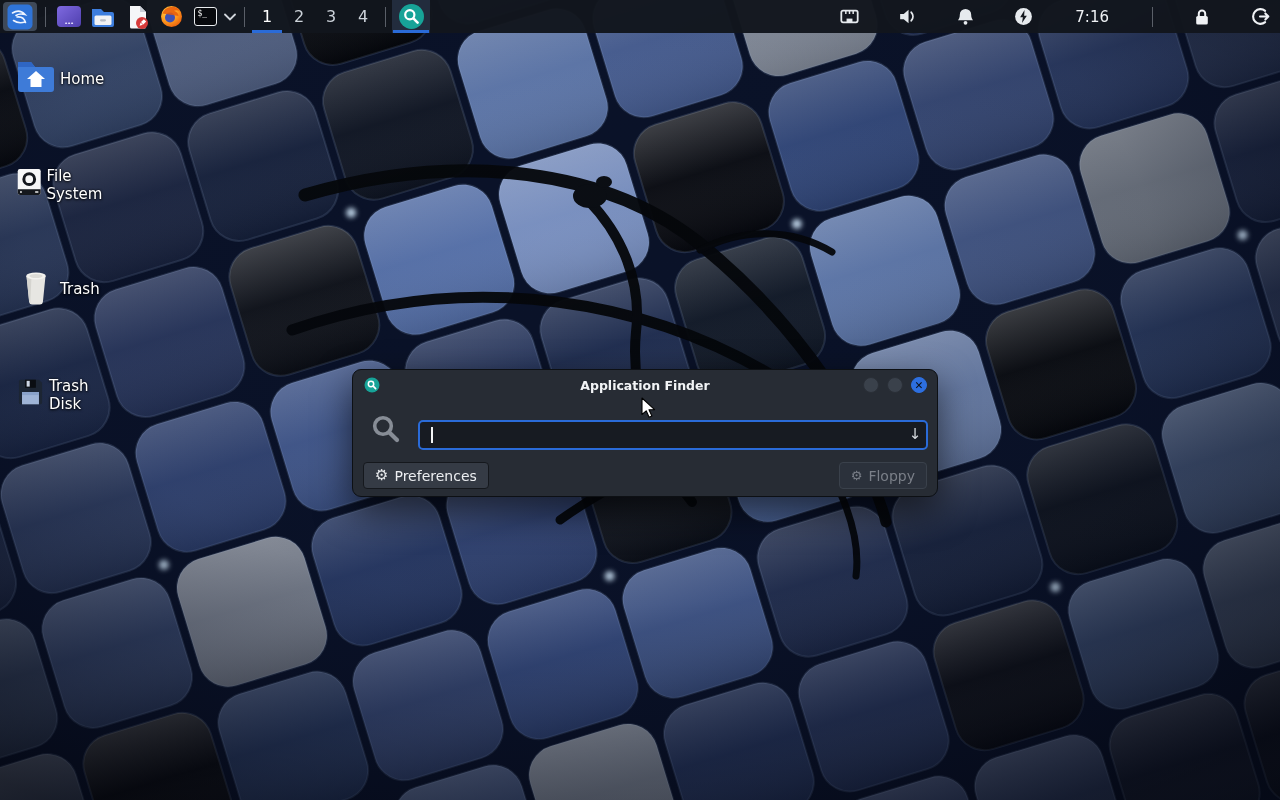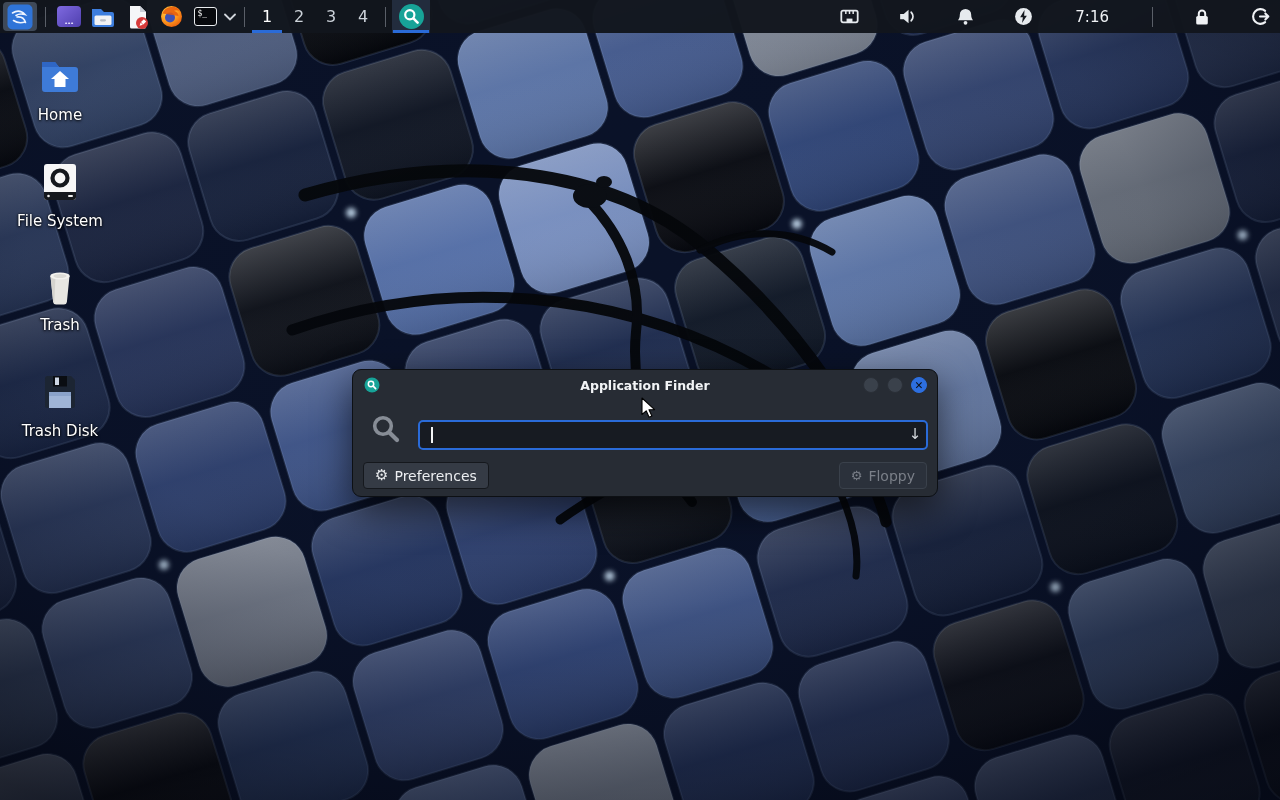--- a/index.html
+++ b/index.html
@@ -19,21 +19,21 @@
   .ws-btn.active{color:#fff;}
   .ws-btn.active::after,.task-btn::after{content:"";position:absolute;left:1px;right:1px;bottom:0;height:3px;background:#2a6bd8;}
   .task-btn{position:relative;width:38px;height:33px;background:#222c3d;display:flex;align-items:center;justify-content:center;flex:none;}
   .p-right{margin-left:auto;display:flex;align-items:center;padding-right:5px;gap:28px;}
   .tray-btn{width:30px;height:33px;display:flex;align-items:center;justify-content:center;flex:none;}
   .clock{padding:0 9px;color:#eef1f4;font-size:15px;}
   .term-box{width:23px;height:19px;background:#07090d;border:1.5px solid #e9ecef;border-radius:3px;
             font-family:"DejaVu Sans Mono",monospace;font-size:8px;color:#fff;line-height:8px;padding:2px 0 0 3px;}
 
   
-  .di{position:absolute;left:12px;width:96px;display:flex;flex-direction:column;align-items:center;z-index:10;}
+  .di{position:absolute;left:12px;width:96px;display:flex;flex-direction:row;align-items:center;z-index:10;}
   .di-label{margin-top:6px;font-size:15px;color:#fff;text-shadow:0 1px 3px rgba(0,0,0,.95),0 0 2px rgba(0,0,0,.8);}
 
   
   .appwin{position:absolute;left:352px;top:369px;width:586px;height:128px;background:#272c34;
           border:1px solid #0d1014;border-radius:9px;box-shadow:0 14px 36px rgba(0,0,0,.6);z-index:20;}
   .titlebar{position:relative;height:30px;}
   .win-title{line-height:31px;text-align:center;font-size:12.5px;font-weight:bold;color:#f2f4f6;}
   .win-icon{position:absolute;left:11px;top:7px;}
   .win-controls{position:absolute;right:10px;top:7px;display:flex;gap:8px;}
   .wc{width:16px;height:16px;border-radius:50%;background:#3a414b;border:1px solid #2a2f37;

